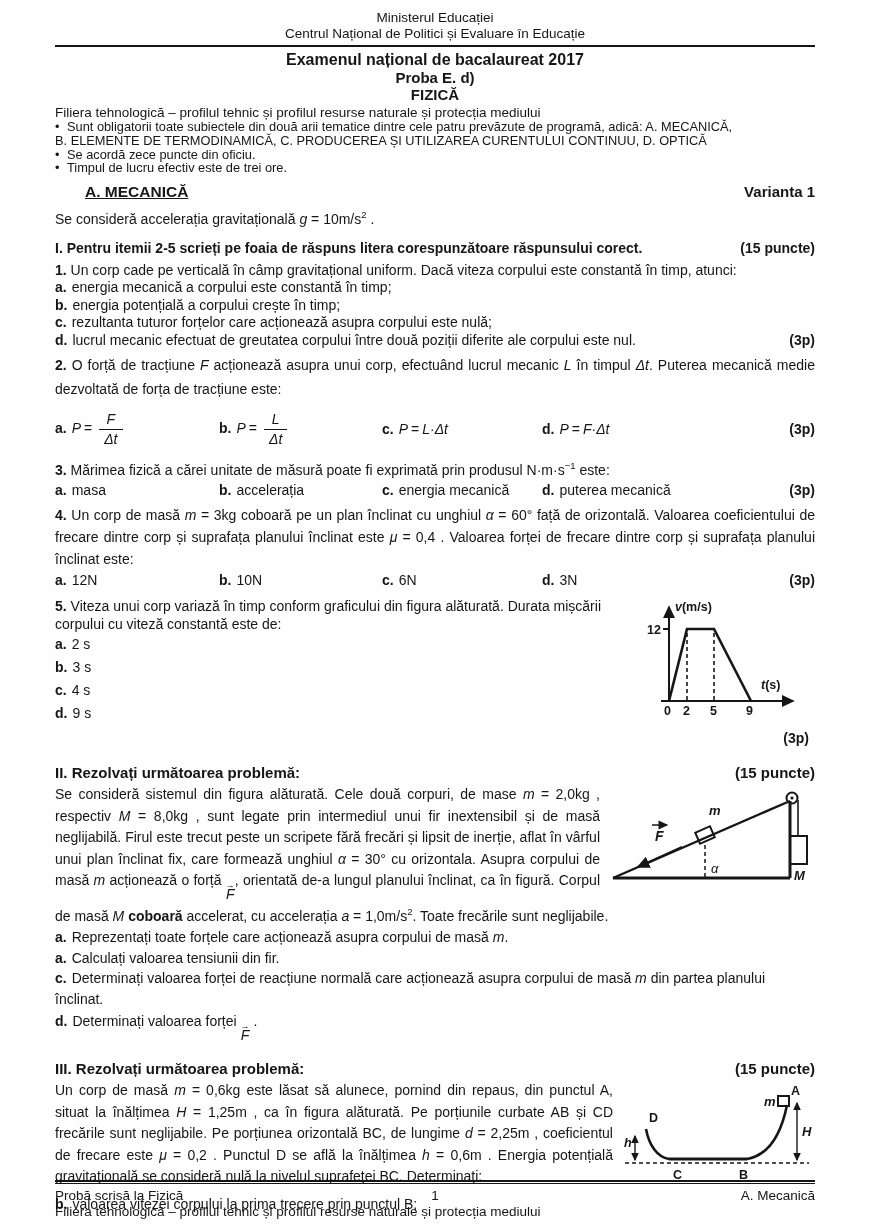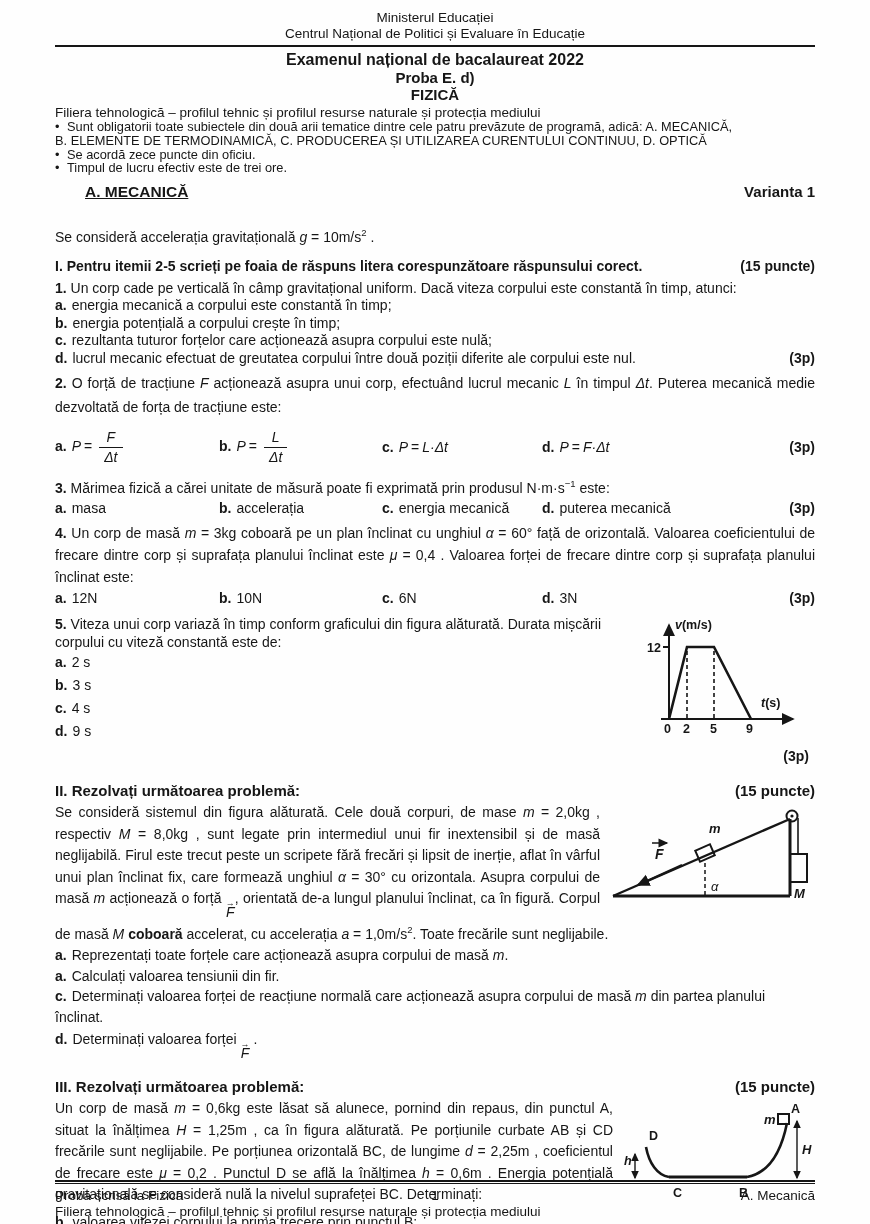--- a/index.html
+++ b/index.html
@@ -15,21 +15,21 @@
   .h13 { font-size:13.5px; line-height:16px; }
   .exam-title { font-size:16px; line-height:19px; font-weight:700; }
   .sub-title { font-size:15px; line-height:17px; font-weight:700; }
   .rule { border-top:2px solid #161616; margin:3px 0 3px; }
   .filiera { font-size:13.5px; line-height:15px; margin-top:2px; }
   .bl { font-size:12.8px; line-height:13.8px; display:flex; }
   .bl .dot { width:12px; flex:none; }
   .row-av { display:flex; margin-top:8px; align-items:baseline; }
   .sec-a { font-weight:700; font-size:15.5px; margin-left:30px; text-decoration:underline; }
   .variant { margin-left:auto; font-weight:700; font-size:15px; }
-  .grav { margin-top:22px; line-height:19px; }
+  .grav { margin-top:4px; line-height:19px; }
   sup { font-size:9.5px; }
   .p1-head { display:flex; margin-top:10px; line-height:19px; }
   .pts { margin-left:auto; font-weight:700; padding-left:8px; flex:none; }
   .q { margin-top:4px; }
   .line { line-height:17.5px; }
   .opt-line { display:flex; line-height:17.5px; }
   .lt { font-weight:700; margin-right:5px; flex:none; }
   .opt-row { display:flex; align-items:center; line-height:19px; margin-top:1px; }
   .col1 { width:164px; } .col2 { width:163px; } .col3 { width:160px; } .col4 { flex:1; }
   .f-row { margin:5px 0 3px; min-height:46px;align-items:center; }
@@ -61,21 +61,21 @@
   .sdash { stroke:#161616; fill:none; stroke-dasharray:4 3; }
 </style>
 </head>
 <body>
 
 <div class="page">
 
   <div class="c h13">Ministerul Educației</div>
   <div class="c h13">Centrul Național de Politici și Evaluare în Educație</div>
   <div class="rule"></div>
-  <div class="c exam-title">Examenul național de bacalaureat 2022</div>
+  <div class="c exam-title">Examenul național de bacalaureat 2017</div>
   <div class="c sub-title">Proba E. d)</div>
   <div class="c sub-title">FIZICĂ</div>
   <div class="filiera">Filiera tehnologică – profilul tehnic și profilul resurse naturale și protecția mediului</div>
 
   <div>
     <div class="bl">
       <span class="dot">•</span>
       <span>Sunt obligatorii toate subiectele din două arii tematice dintre cele patru prevăzute de programă, adică: A. MECANICĂ,</span>
     </div>
     <div class="bl">

